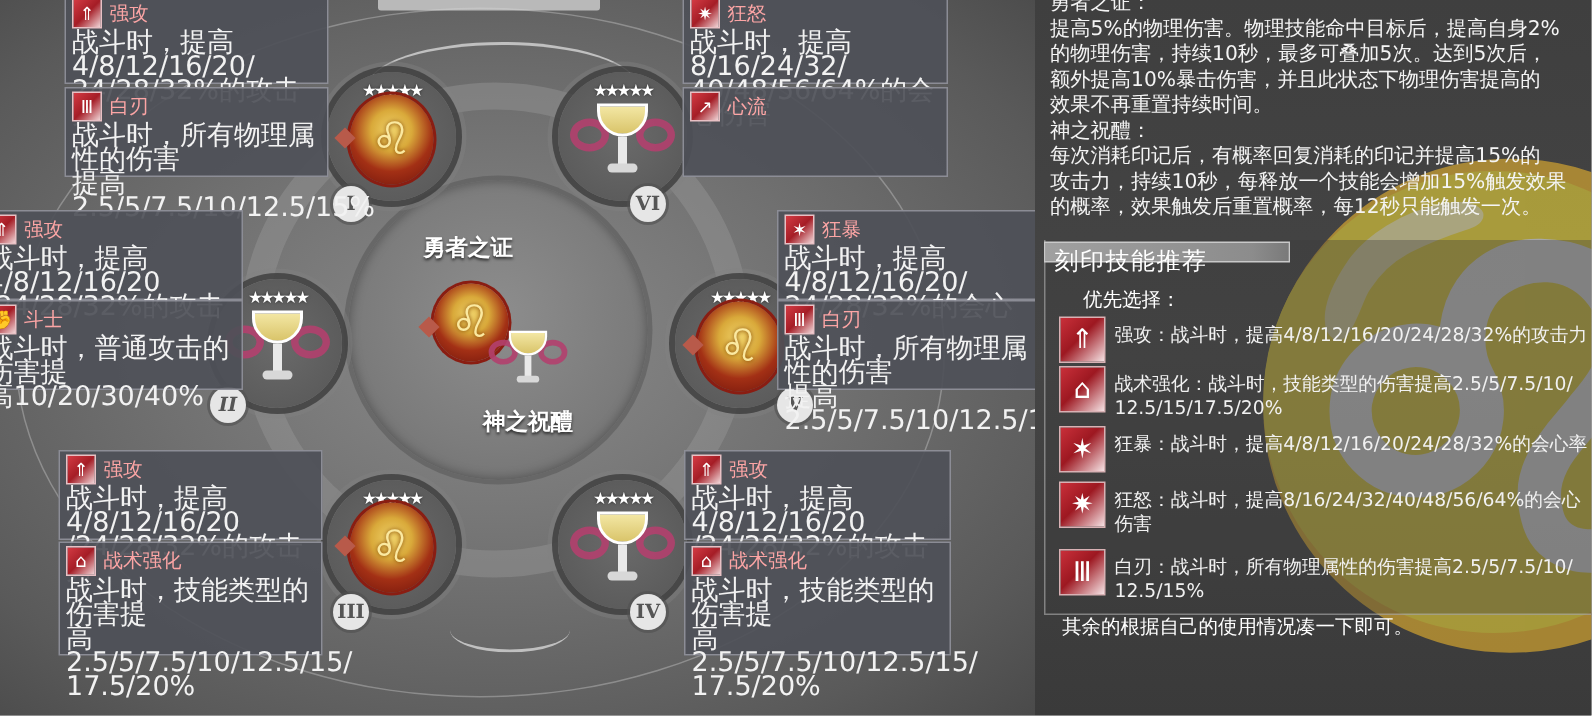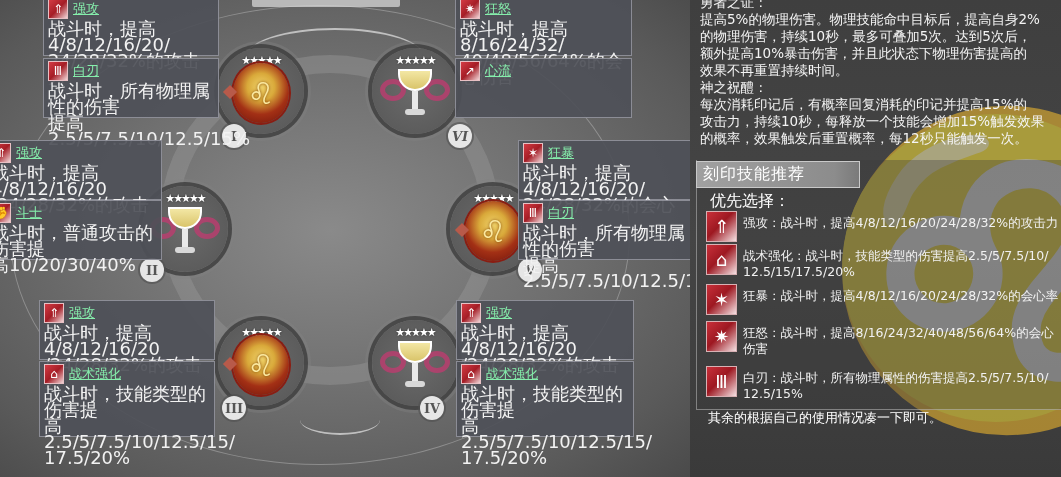--- a/index.html
+++ b/index.html
@@ -97,21 +97,21 @@
     padding: 2px 4px 3px 4px;
   }
   .card-head { display: flex; align-items: center; height: 20px; }
   .skill-icon {
     width: 20px; height: 20px; flex: none; margin-right: 5px;
     background: linear-gradient(135deg, #d43b44 0%, #a51d26 50%, #f1d6d8 100%);
     border: 1px solid #e8c0c4; position: relative; overflow: hidden;
     display: flex; align-items: center; justify-content: center;
     color: #fff; font-size: 12px; line-height: 1;
   }
-  .card-title { font-size: 13px; color: #86efac; text-decoration: underline; }
+  .card-title { font-size: 13px; color: #fca5a5; }
   .card-text { font-size: 18px; line-height: 16px; color: #f2f2f2; margin-top: 2px; white-space: pre-line; }
   
   .right-panel {
     position: absolute; left: 690px; top: 0; width: 371px; height: 477px;
     background: linear-gradient(180deg, #3f3f3f 0%, #454545 50%, #3a3a3a 100%);
     overflow: hidden;
   }
   .watermark {
     position: absolute; left: 130px; top: 120px; width: 260px; height: 360px;
     color: rgba(30,30,30,0.55); font-size: 300px; line-height: 1; font-family: "DejaVu Serif", serif;
@@ -121,76 +121,88 @@
     position: absolute; left: 10px; top: -6px; width: 360px;
     font-size: 13.5px; line-height: 17px; color: #f4f4f4; white-space: pre-line;
   }
   .recommend-box {
     position: absolute; left: 6px; top: 160px; width: 365px; height: 250px;
     border-left: 1px solid rgba(200,200,200,0.5);
     border-bottom: 1px solid rgba(200,200,200,0.5);
     background: rgba(60,60,60,0.35);
   }
   .recommend-title {
-    position: absolute; left: 6px; top: 161px; width: 164px; height: 27px;
+    position: absolute; left: 6px; top: 161px; width: 164px; height: 14px;
     background: linear-gradient(90deg, #a0a0a0 0%, #8c8c8c 85%, #7a7a7a 100%);
     border: 1px solid #c9c9c9;
     font-size: 16px; line-height: 24px; padding-left: 6px; color: #fff; letter-spacing: 1px;
   }
-  .priority-label { position: absolute; left: 20px; top: 191px; font-size: 16px; color: #fff; }
+  .priority-label { position: absolute; left: 32px; top: 191px; font-size: 13px; color: #fff; }
   .rec-item { position: absolute; left: 16px; display: flex; align-items: flex-start; }
   .rec-icon {
     width: 31px; height: 31px; flex: none; margin-right: 6px;
     background: linear-gradient(135deg, #c9303a 0%, #9d1821 45%, #f5e2e4 100%);
     border: 1px solid #d8b1b4; display: flex; align-items: center; justify-content: center;
     color: #fff; font-size: 18px;
   }
   .rec-text { font-size: 12.5px; line-height: 16px; color: #f1f1f1; white-space: pre-line; padding-top: 4px; width: 320px; }
   .footer-text { position: absolute; left: 18px; top: 409px; font-size: 13px; color: #fff; }
 </style>
 </head>
 <body>
 
 <div class="left-region">
   <div class="top-bar"></div>
   <div class="outer-ring"></div>
   <div class="mid-ring"></div>
   <div class="arc-highlight" style="left:245px;top:28px;width:180px;height:60px;"></div>
   <div class="arc-highlight" style="left:300px;top:405px;width:80px;height:30px;border-top:none;border-bottom:2px solid rgba(230,230,230,0.7);"></div>
 
+  <div class="center-disc">
+    <span class="center-label" style="left:50px;top:36px;">勇者之证</span>
+    <div class="emblem-lion" style="left:82px;top:95px;width:50px;height:52px;"></div>
+    <div class="emblem-chalice" style="left:120px;top:120px;transform:translate(-50%,-50%) scale(0.75);">
+      <div class="ribbon" style="left:0;top:12px;"></div>
+      <div class="ribbon" style="left:44px;top:12px;"></div>
+      <div class="cup"></div>
+        <div class="stem"></div>
+        <div class="base"></div>
+    </div>
+    <span class="center-label" style="left:90px;top:152px;">神之祝醴</span>
+  </div>
 
   <div class="slot" style="left:218px;top:48px;">
     <span class="stars">★★★★★</span>
     <div class="emblem-lion"></div>
   </div>
   <div class="numeral" style="left:222px;top:124px;">I</div>
 
   <div class="slot" style="left:372px;top:48px;">
     <span class="stars">★★★★★</span>
     <div class="emblem-chalice">
       <div class="ribbon" style="left:0;top:14px;"></div>
       <div class="ribbon" style="left:44px;top:14px;"></div>
       <div class="cup"></div>
         <div class="stem"></div>
         <div class="base"></div>
     </div>
   </div>
-  <div class="numeral" style="left:448px;top:124px;font-style:italic;">VI</div>
+  <div class="numeral" style="left:420px;top:124px;">VI</div>
 
   <div class="slot" style="left:142px;top:186px;">
     <span class="stars">★★★★★</span>
     <div class="emblem-chalice">
       <div class="ribbon" style="left:0;top:14px;"></div>
       <div class="ribbon" style="left:44px;top:14px;"></div>
       <div class="cup"></div>
         <div class="stem"></div>
         <div class="base"></div>
     </div>
   </div>
-  <div class="numeral" style="left:140px;top:258px;">II</div>
+  <div class="numeral" style="left:140px;top:258px;font-style:italic;">II</div>
 
   <div class="slot" style="left:450px;top:186px;">
     <span class="stars">★★★★★</span>
     <div class="emblem-lion"></div>
   </div>
   <div class="numeral" style="left:518px;top:258px;">V</div>
 
   <div class="slot" style="left:218px;top:320px;">
     <span class="stars">★★★★★</span>
     <div class="emblem-lion"></div>

